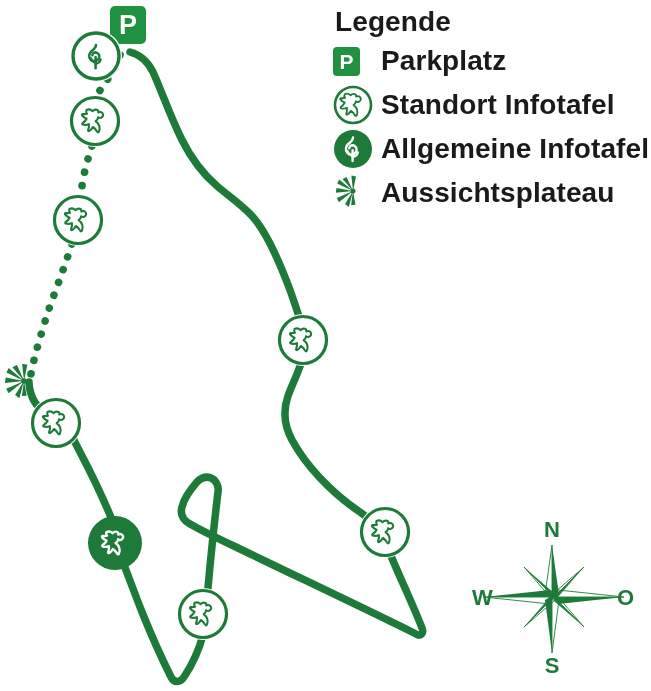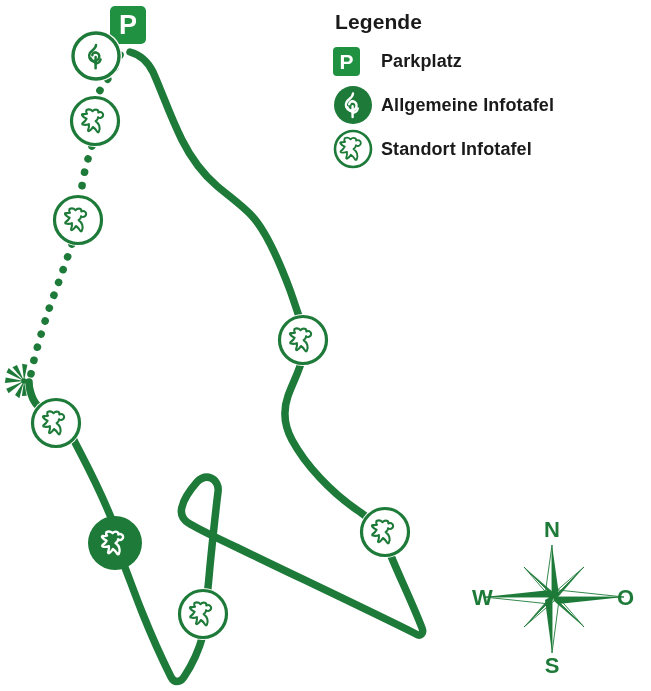--- a/index.html
+++ b/index.html
@@ -29,21 +29,21 @@
   #map-svg { display: block; }
 
   
   #legend {
     position: absolute;
     left: 333px;
     top: 0;
     width: 318px;
   }
   #legend-title {
-    font-size: 21px;
+    font-size: 28px;
     font-weight: bold;
     color: #1a1a1a;
     letter-spacing: 0.1px;
     margin: 5px 4px 0 2px;
     height: 34px;
     line-height: 34px;
   }
   .legend-row {
     display: flex;
     align-items: center;
@@ -51,21 +51,21 @@
   }
   .legend-sym {
     width: 48px;
     min-width: 48px;
     height: 44px;
     display: flex;
     align-items: center;
     justify-content: flex-start;
   }
   .legend-label {
-    font-size: 18px;
+    font-size: 28px;
     font-weight: bold;
     color: #1a1a1a;
     letter-spacing: 0.1px;
     white-space: nowrap;
   }
   
   .sym-park {
     width: 27px;
     height: 29px;
     background: #1f9141;
@@ -313,54 +313,69 @@
         </div>
       </div>
       <div class="legend-label">Parkplatz</div>
     </div>
 
 
 
     <div class="legend-row">
       <div class="legend-sym">
         <svg width="40" height="40" viewBox="0 0 40 40" xmlns="http://www.w3.org/2000/svg">
-          <circle cx="20" cy="20" r="19" fill="#1d7a38"></circle>
-          <path d="M20 8.5 C20 12.5 15.4 14.0 13.6 17.1 C11.8 20.2 13.2 24.1 16.5 25.2
-                   C19.6 26.2 22.9 24.5 23.5 21.4 C24.0 18.9 22.3 16.6 19.8 16.3" fill="none" stroke="#ffffff" stroke-width="2.4" stroke-linecap="round" stroke-linejoin="round"></path>
-          <path d="M19.8 16.3 C17.9 16.1 16.3 17.5 16.2 19.3" fill="none" stroke="#ffffff" stroke-width="2.4" stroke-linecap="round"></path>
-          <path d="M19.6 21.1 L19.6 32.0" fill="none" stroke="#ffffff" stroke-width="2.4" stroke-linecap="round"></path>
-          <path d="M19.6 26.3 C17.1 26.1 15.2 24.5 14.5 22.3" fill="none" stroke="#ffffff" stroke-width="2.4" stroke-linecap="round"></path>
-          <path d="M19.6 27.8 C22.2 27.6 24.2 25.8 24.8 23.5" fill="none" stroke="#ffffff" stroke-width="2.4" stroke-linecap="round"></path>
-        </svg>
-      </div>
-      <div class="legend-label">Allgemeine Infotafel</div>
-    </div>
-
-    <div class="legend-row">
-      <div class="legend-sym">
-        <svg width="40" height="40" viewBox="0 0 40 40" xmlns="http://www.w3.org/2000/svg">
           <circle cx="20" cy="20" r="18" fill="#ffffff" stroke="#1d7a38" stroke-width="2.6"></circle>
           <g transform="translate(0.5,0.5) scale(0.97)">
             <path d="M11.5 9.0 C13.6 8.0 16.0 8.6 17.6 10.2 C18.6 9.0 20.3 8.3 21.8 8.8
                      C23.0 9.2 23.6 10.4 23.3 11.5 C24.7 10.8 26.4 11.0 27.4 12.1
                      C28.5 13.3 28.3 15.1 27.1 16.1 C25.9 17.2 24.2 17.1 23.1 16.2
                      C23.0 17.9 22.0 19.3 20.6 20.1 C22.3 21.3 23.7 23.0 24.3 25.0
                      C24.9 27.0 24.7 29.1 23.8 30.9 C23.5 31.5 22.6 31.5 22.3 30.9
                      C21.3 28.9 19.8 27.2 17.9 26.0 C17.0 27.6 15.8 29.0 14.3 30.0
                      C13.6 30.5 12.8 29.8 13.1 29.1 C13.9 27.2 14.2 25.1 13.9 23.1
                      C12.0 23.9 9.9 24.1 7.9 23.6 C7.2 23.4 7.0 22.5 7.6 22.1
                      C9.3 21.0 10.7 19.5 11.6 17.7 C9.8 17.1 8.2 15.9 7.1 14.3
                      C6.7 13.7 7.2 12.9 7.9 13.0 C9.3 13.2 10.7 13.1 12.0 12.7
                      C11.1 11.8 11.0 10.2 11.5 9.0 Z" fill="none" stroke="#1d7a38" stroke-width="1.9" stroke-linejoin="round" stroke-linecap="round"></path>
           </g>
         </svg>
       </div>
       <div class="legend-label">Standort Infotafel</div>
     </div>
 
+    <div class="legend-row">
+      <div class="legend-sym">
+        <svg width="40" height="40" viewBox="0 0 40 40" xmlns="http://www.w3.org/2000/svg">
+          <circle cx="20" cy="20" r="19" fill="#1d7a38"></circle>
+          <path d="M20 8.5 C20 12.5 15.4 14.0 13.6 17.1 C11.8 20.2 13.2 24.1 16.5 25.2
+                   C19.6 26.2 22.9 24.5 23.5 21.4 C24.0 18.9 22.3 16.6 19.8 16.3" fill="none" stroke="#ffffff" stroke-width="2.4" stroke-linecap="round" stroke-linejoin="round"></path>
+          <path d="M19.8 16.3 C17.9 16.1 16.3 17.5 16.2 19.3" fill="none" stroke="#ffffff" stroke-width="2.4" stroke-linecap="round"></path>
+          <path d="M19.6 21.1 L19.6 32.0" fill="none" stroke="#ffffff" stroke-width="2.4" stroke-linecap="round"></path>
+          <path d="M19.6 26.3 C17.1 26.1 15.2 24.5 14.5 22.3" fill="none" stroke="#ffffff" stroke-width="2.4" stroke-linecap="round"></path>
+          <path d="M19.6 27.8 C22.2 27.6 24.2 25.8 24.8 23.5" fill="none" stroke="#ffffff" stroke-width="2.4" stroke-linecap="round"></path>
+        </svg>
+      </div>
+      <div class="legend-label">Allgemeine Infotafel</div>
+    </div>
+
+    <div class="legend-row">
+      <div class="legend-sym">
+        <svg width="40" height="40" viewBox="0 0 40 40" xmlns="http://www.w3.org/2000/svg">
+          <circle cx="20" cy="18" r="2.5" fill="#1d7a38"></circle>
+          <path d="M20 18 L18.4 2.5 L23.0 3.6 Z" fill="#1d7a38"></path>
+          <path d="M20 18 L9.6 6.0 L13.6 3.9 Z" fill="#1d7a38"></path>
+          <path d="M20 18 L4.2 10.6 L6.2 6.4 Z" fill="#1d7a38"></path>
+          <path d="M20 18 L2.8 19.8 L3.5 15.0 Z" fill="#1d7a38"></path>
+          <path d="M20 18 L5.9 29.3 L3.8 25.1 Z" fill="#1d7a38"></path>
+          <path d="M20 18 L15.9 33.9 L12.0 31.0 Z" fill="#1d7a38"></path>
+          <path d="M20 18 L22.5 31.8 L18.1 32.0 Z" fill="#1d7a38"></path>
+        </svg>
+      </div>
+      <div class="legend-label">Aussichtsplateau</div>
+    </div>
   </div>
 
   <div id="compass">
     <svg width="180" height="180" viewBox="0 0 180 180" xmlns="http://www.w3.org/2000/svg">
 
       <text x="90" y="32" text-anchor="middle" fill="#1d7a38" font-family="Liberation Sans, sans-serif" font-size="22" font-weight="bold">N</text>
       <text x="10" y="100" text-anchor="start" fill="#1d7a38" font-family="Liberation Sans, sans-serif" font-size="22" font-weight="bold">W</text>
       <text x="172" y="100" text-anchor="end" fill="#1d7a38" font-family="Liberation Sans, sans-serif" font-size="22" font-weight="bold">O</text>
       <text x="90" y="168" text-anchor="middle" fill="#1d7a38" font-family="Liberation Sans, sans-serif" font-size="22" font-weight="bold">S</text>
 

